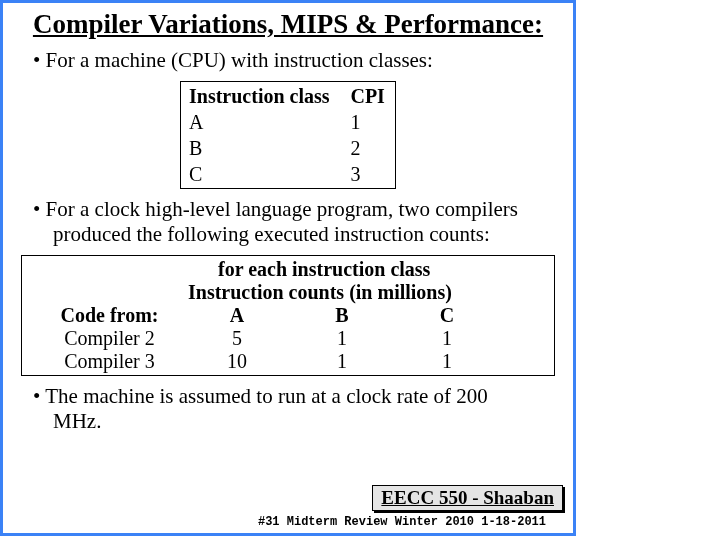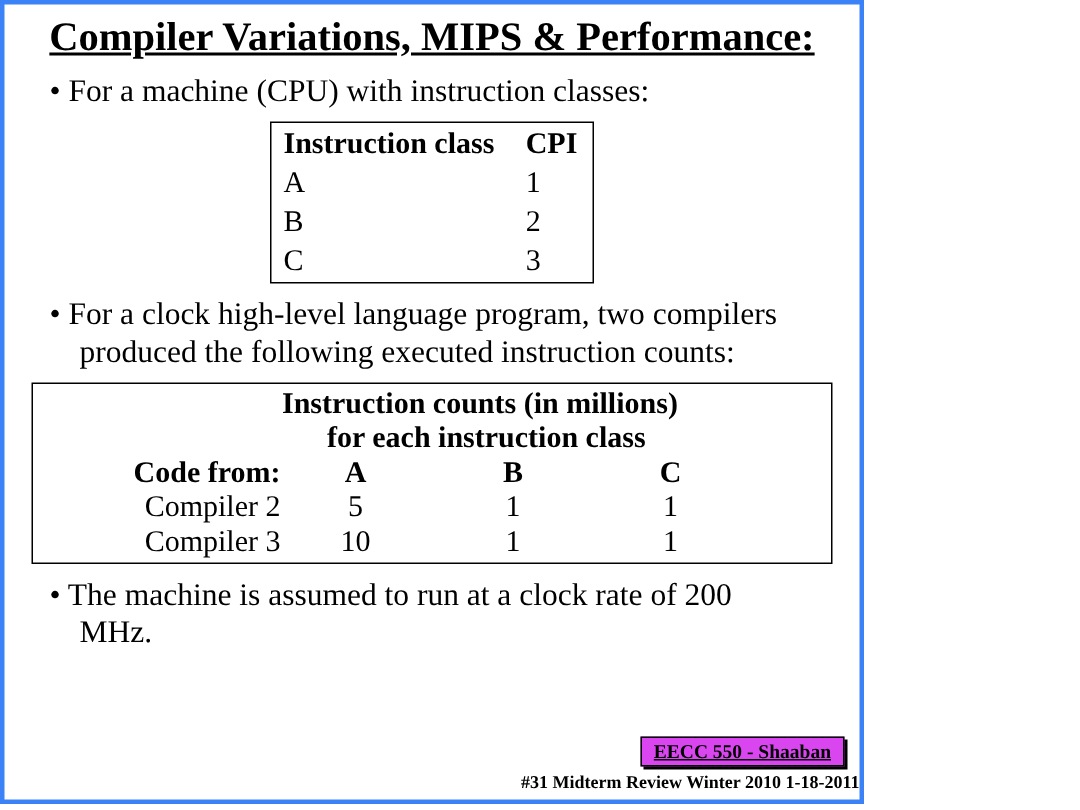--- a/index.html
+++ b/index.html
@@ -53,52 +53,53 @@
     margin: 4px auto 6px auto;
     border: 1.5px solid #000;
     font-size: 20px;
     padding: 2px 6px 2px 6px;
   }
   .t2-row {
     display: flex;
   }
   .t2-left {
     width: 155px;
-    text-align: right;
+    text-align: center;
     padding-left: 4px;
   }
   .t2-colA { width: 100px; text-align: center; }
   .t2-colB { width: 110px; text-align: center; }
   .t2-colC { width: 100px; text-align: center; }
   .t2-header-line {
     font-weight: bold;
     text-align: left;
     padding-left: 160px;
   }
   .t2-sub {
     font-weight: bold;
   }
   .footer-box {
     position: absolute;
     right: 10px;
     bottom: 22px;
     border: 1.5px solid #000;
     box-shadow: 2px 2px 0 #000;
-    font-size: 13px;
+    font-size: 19px;
     font-weight: bold;
     text-decoration: underline;
     padding: 1px 8px;
-    background: #d946ef;
+    background: #e5e5e5;
   }
   .footer-note {
     position: absolute;
-    right: 0;
+    right: 27px;
     bottom: 4px;
     font-size: 12px;
     font-weight: bold;
+    font-family: Liberation Mono, monospace;
   }
 </style>
 </head>
 <body>
 
 <div class="slide">
 
   <div class="title">
     <span>Compiler Variations, MIPS &amp; Performance:</span><br>
   </div>
@@ -122,22 +123,22 @@
     <tr>
       <td>C</td>
       <td>3</td>
     </tr>
   </tbody>
     </table>
 
   <div class="bullet">For a clock high-level language program, two compilers produced the following executed instruction counts:</div>
 
   <div class="table2-wrap">
+    <div class="t2-header-line" style="padding-left:190px;">for each instruction class</div>
     <div class="t2-header-line">Instruction counts (in millions)</div>
-    <div class="t2-header-line" style="padding-left:190px;">for each instruction class</div>
     <div class="t2-row t2-sub">
       <div class="t2-left">Code  from:</div>
       <div class="t2-colA">A</div>
       <div class="t2-colB">B</div>
       <div class="t2-colC">C</div>
     </div>
     <div class="t2-row">
       <div class="t2-left">Compiler 2</div>
       <div class="t2-colA">5</div>
       <div class="t2-colB">1</div>

